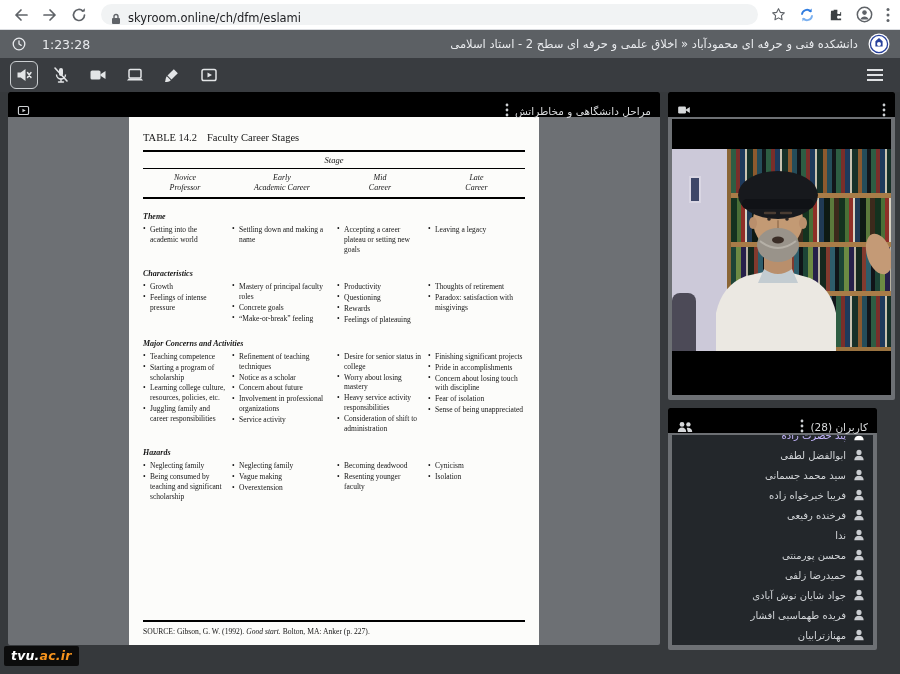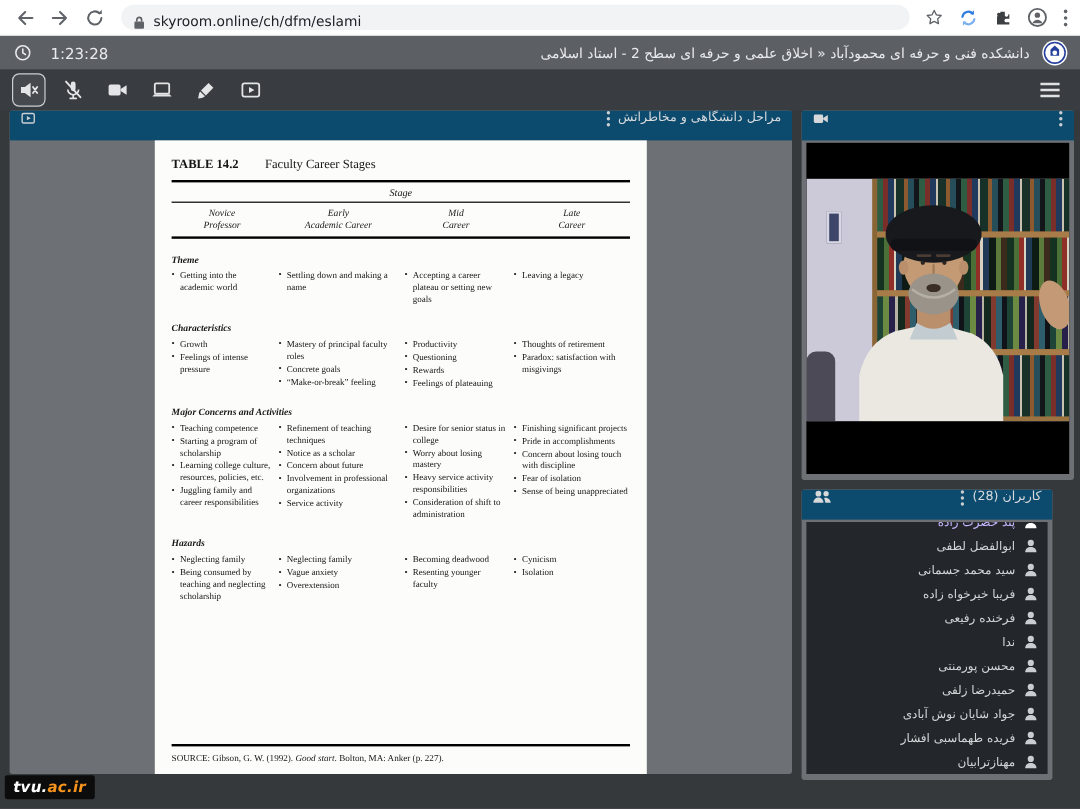--- a/index.html
+++ b/index.html
@@ -23,30 +23,30 @@
   #app-logo{margin:0 10px;flex:0 0 auto}
 
   
   #toolbar{left:0;top:58px;width:900px;height:34px;background:#393c40;display:flex;align-items:center;padding-left:10px;gap:9px}
   .tbtn{width:28px;height:28px;display:flex;align-items:center;justify-content:center;color:#e3e5e7;border-radius:6px}
   .tbtn.active{border:1.5px solid #cccfd2;background:#46494d}
   #hamburger-btn{margin-left:auto;margin-right:16px;color:#dfe1e3}
 
   
   .panel{position:absolute;background:#6d7074;border-radius:2px;overflow:hidden}
-  .panel-head{height:25px;background:#0c4a6e;display:flex;align-items:flex-start;padding:0 9px;color:#d8dadc;gap:6px}
+  .panel-head{height:25px;background:#000000;display:flex;align-items:flex-end;padding:0 9px;color:#d8dadc;gap:6px}
   .ph-spacer{flex:1}
   .panel-title{font-size:10.5px;direction:rtl;white-space:nowrap}
   .kebab{color:#cdd0d3}
 
   
   #main-panel{left:8px;top:92px;width:652px;height:553px}
   #doc{width:410px;height:528px;margin:0 auto;background:#fcfcfa;color:#161616;font-family:"Liberation Serif","DejaVu Serif",serif;padding:13px 14px 9px;display:flex;flex-direction:column}
   .doc-title{font-size:10.5px;margin-top:2px}
-  .doc-title .tlabel{font-weight:bold;margin-right:22px}
+  .doc-title .tlabel{font-weight:normal;margin-right:10px}
   .rule{background:#000;height:1px;border:0}
   .rule.r1{height:2px;margin-top:7px}
   .rule.r2{margin-top:3px}
   .rule.r3{height:2px;margin-top:3px}
   .rule.r4{height:2px;margin-top:6px}
   .stage-label{font-style:italic;text-align:center;font-size:8.5px;margin-top:3px}
   .cols{display:grid;grid-template-columns:84px 100px 86px 1fr;column-gap:5px}
   .colhead-row{margin-top:4px}
   .colhead{font-style:italic;font-size:8px;line-height:1.3;text-align:center}
   .sec-title{font-style:italic;font-weight:bold;font-size:8px;margin:13px 0 4px}
@@ -324,25 +324,25 @@
             <div class="bullet">Pride in accomplishments</div>
             <div class="bullet">Concern about losing touch with discipline</div>
             <div class="bullet">Fear of isolation</div>
             <div class="bullet">Sense of being unappreciated</div>
           </div>
         </div>
         <div class="sec-title">Hazards</div>
         <div class="cols">
           <div class="sec-col">
             <div class="bullet">Neglecting family</div>
-            <div class="bullet">Being consumed by teaching and neglecting scholarship</div>
+            <div class="bullet">Being consumed by teaching and significant scholarship</div>
           </div>
           <div class="sec-col">
             <div class="bullet">Neglecting family</div>
-            <div class="bullet">Vague anxiety</div>
+            <div class="bullet">Vague making</div>
             <div class="bullet">Overextension</div>
           </div>
           <div class="sec-col">
             <div class="bullet">Becoming deadwood</div>
             <div class="bullet">Resenting younger faculty</div>
           </div>
           <div class="sec-col">
             <div class="bullet">Cynicism</div>
             <div class="bullet">Isolation</div>
           </div>

